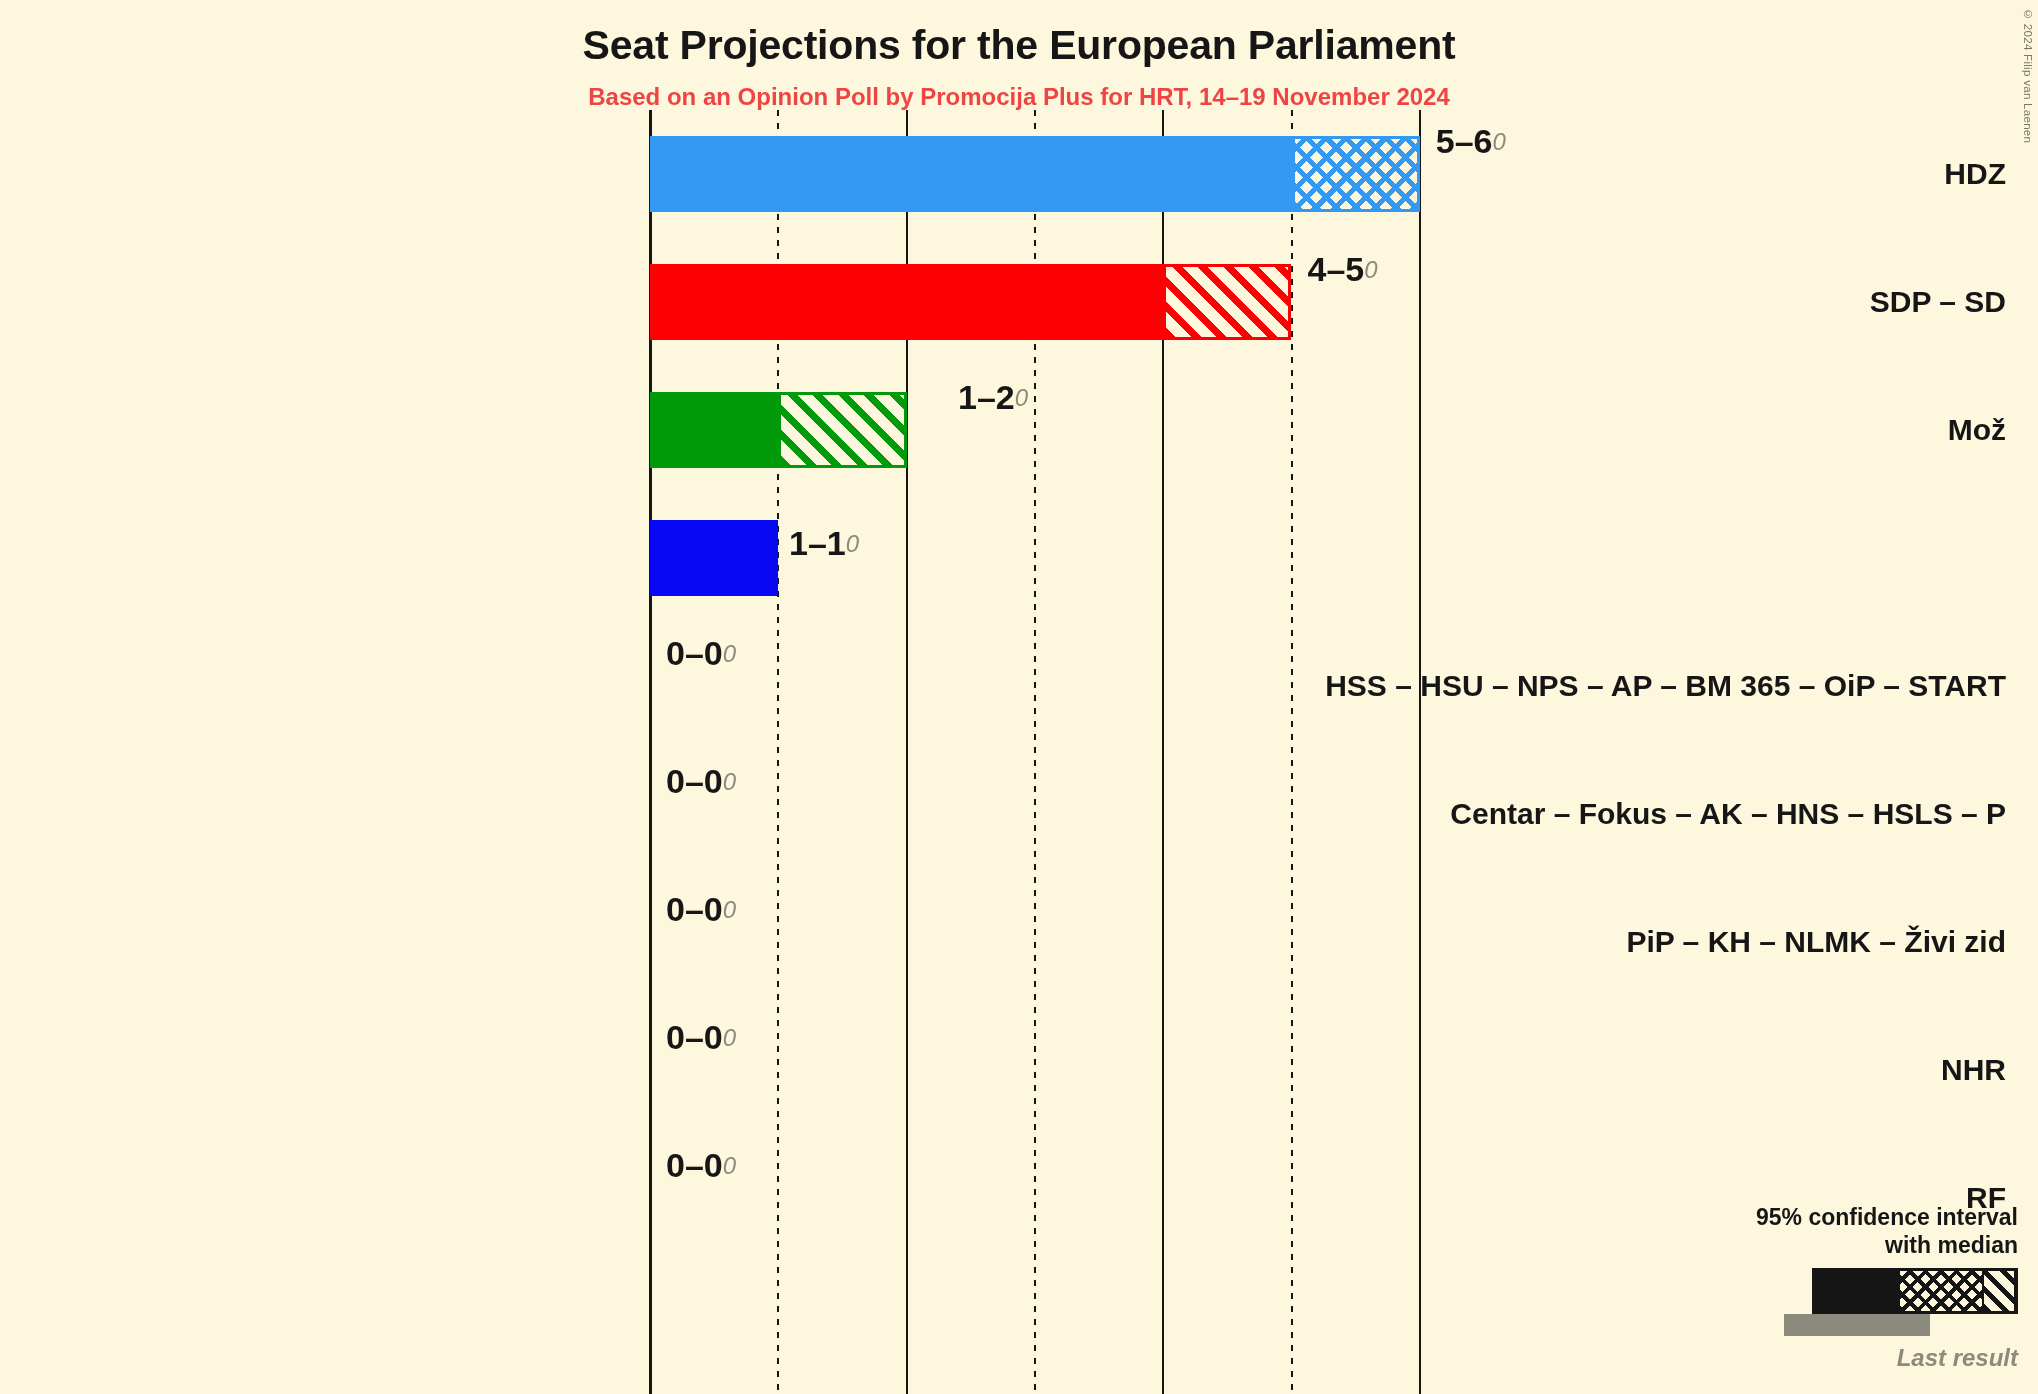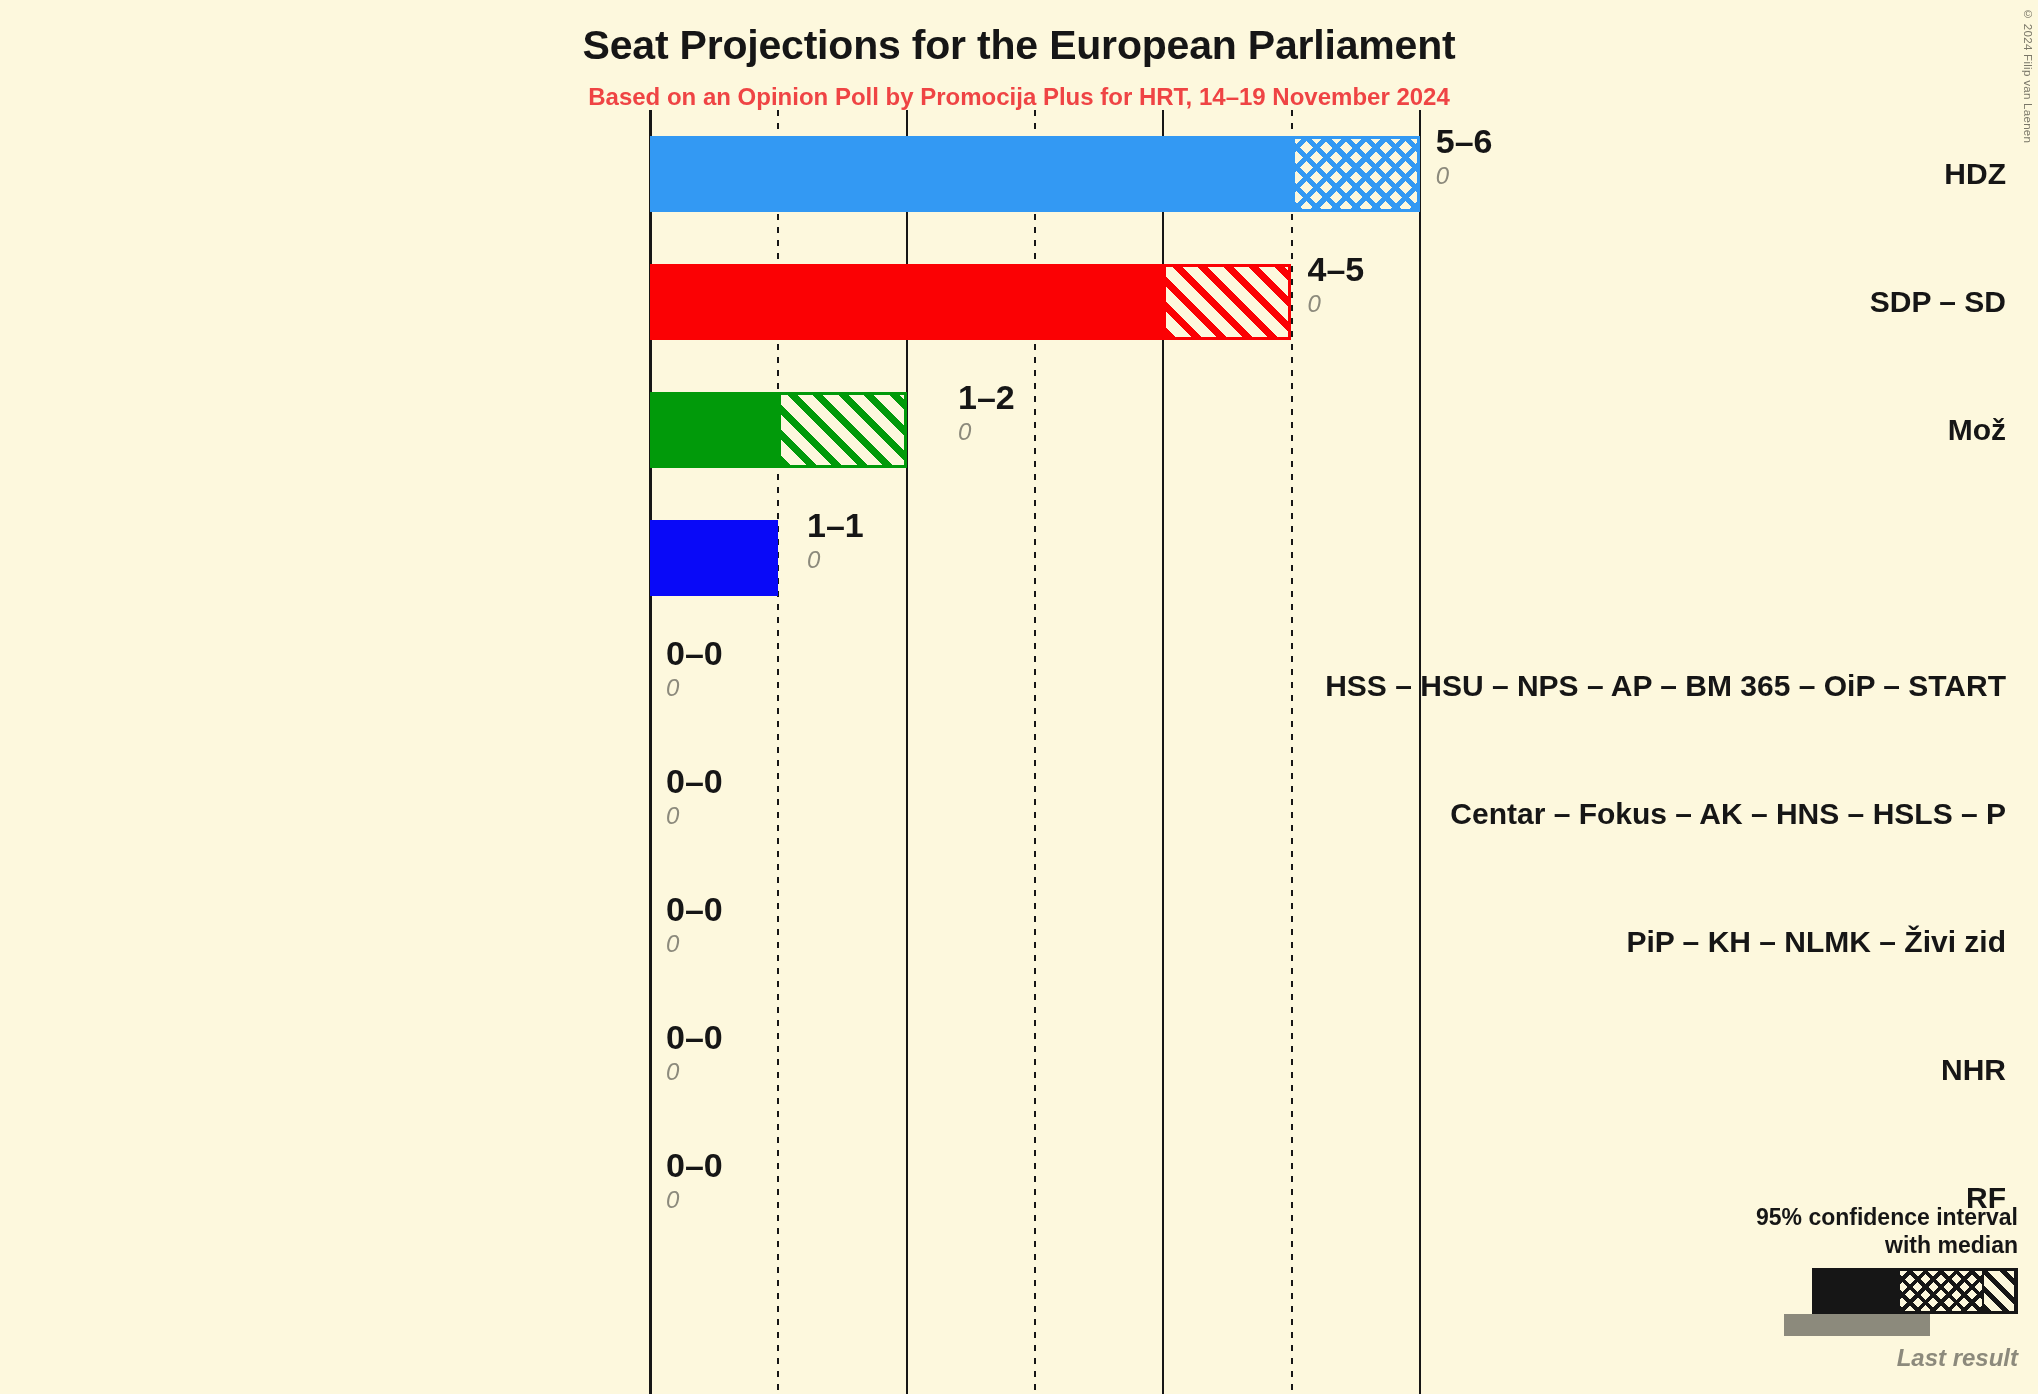--- a/index.html
+++ b/index.html
@@ -71,21 +71,21 @@
   .bar-wrap{position:absolute;left:650px;top:26px;height:76px;}
   .bar-median{
     position:absolute;left:0;top:0;height:76px;
   }
   .bar-ci{
     position:absolute;top:0;height:76px;
     box-sizing:border-box;
   }
   .value-block{
     position:absolute;top:14px;
-    display:flex;flex-direction:column;
+    display:flex;flex-direction:row;
   }
   .value-main{
     font-size:34px;font-weight:bold;color:#161616;line-height:1.0;
     white-space:nowrap;
   }
   .value-last{
     font-size:24px;font-style:italic;color:#8c8a7c;line-height:1.5;
     white-space:nowrap;
   }
 
@@ -177,21 +177,21 @@
           </div>
           <div class="value-block" style="left: 958px;">
             <div class="value-main">1–2</div>
             <div class="value-last">0</div>
           </div>
         </div>
         <div class="row" style="top: 384px;">
           <div class="bar-wrap" style="width: 128.3px;">
             <div class="bar-median" style="width: 128.3px; background: rgb(9, 9, 248);"></div>
           </div>
-          <div class="value-block" style="left: 807px;">
+          <div class="value-block" style="left: 789px; margin-top: 18px;">
             <div class="value-main">1–1</div>
             <div class="value-last">0</div>
           </div>
         </div>
         <div class="row" style="top: 512px;">
           <div class="row-name">HSS – HSU – NPS – AP – BM 365 – OiP – START</div>
           <div class="value-block" style="left: 666px;">
             <div class="value-main">0–0</div>
             <div class="value-last">0</div>
           </div>

